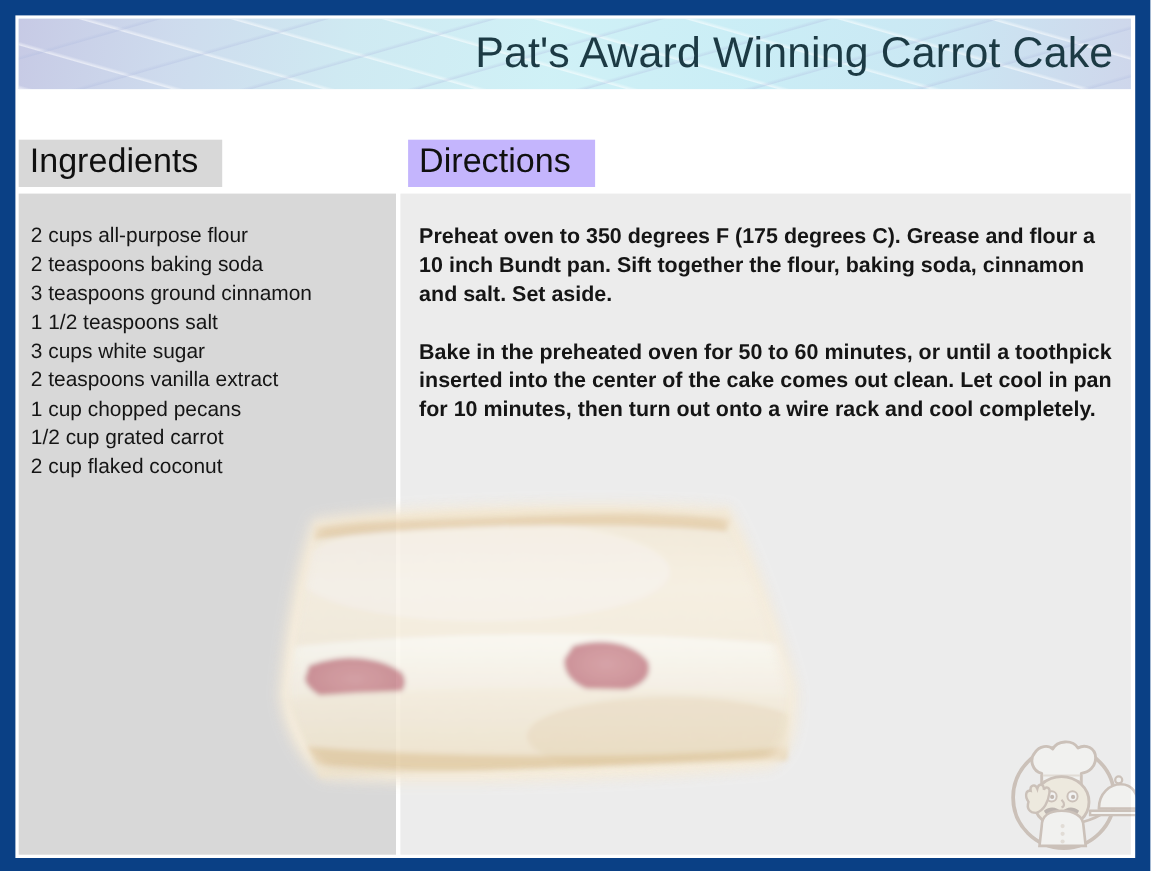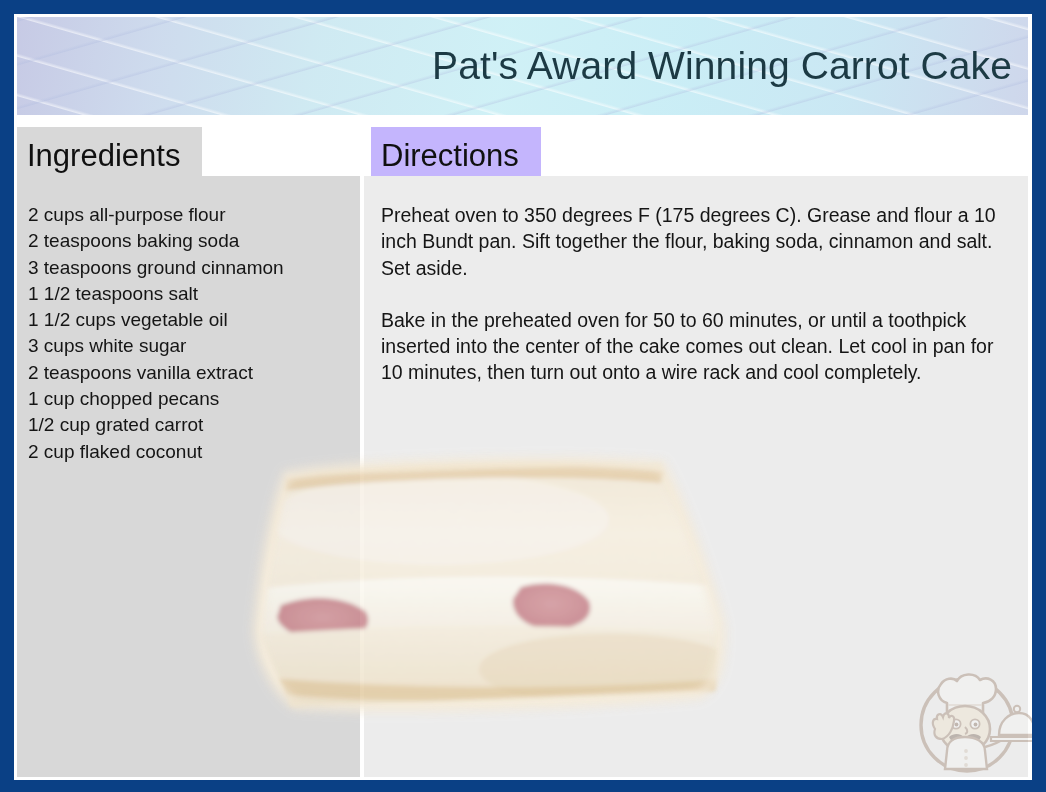--- a/index.html
+++ b/index.html
@@ -32,21 +32,21 @@
     background: #ffffff;
     overflow: hidden;
   }
 
   
   #banner {
     position: absolute;
     left: 3px;
     top: 3px;
     width: 1011px;
-    height: 98px;
+    height: 64px;
     background:
       linear-gradient(100deg,
         rgba(198,200,228,0.95) 0%,
         rgba(205,216,236,0.85) 14%,
         rgba(206,233,241,0.7) 30%,
         rgba(206,244,247,0.6) 48%,
         rgba(198,238,246,0.65) 66%,
         rgba(200,230,243,0.75) 82%,
         rgba(206,212,234,0.9) 100%),
       #d2ecf5;
@@ -90,21 +90,21 @@
     white-space: nowrap;
     letter-spacing: 0.1px;
   }
 
   
   .col-head {
     position: absolute;
     font-size: 31px;
     color: #101010;
     line-height: 1;
-    padding: 13px 22px 9px 10px;
+    padding: 3px 22px 9px 10px;
     white-space: nowrap;
   }
   .panel {
     position: absolute;
     box-sizing: border-box;
   }
 
   
   #ingredients-head {
     left: 3px;
@@ -146,20 +146,21 @@
     position: absolute;
     left: 17px;
     top: 26px;
     right: 12px;
     font-size: 19.5px;
     line-height: 26.3px;
     color: #151515;
   }
   #directions-body p {
     margin: 0 0 26px 0;
+    font-weight: bold;
   }
   #directions-body p:last-child { margin-bottom: 16px; }
 
   
   #cake-photo {
     position: absolute;
     left: 215px;
     top: 425px;
     width: 540px;
     height: 295px;
@@ -190,21 +191,20 @@
       <div id="banner-title">Pat's Award Winning Carrot Cake</div>
     </div>
 
     <div class="col-head" id="ingredients-head">Ingredients</div>
     <div class="panel" id="ingredients-panel">
       <div id="ingredients-list">
           <div class="ing-item">2 cups all-purpose flour</div>
           <div class="ing-item">2 teaspoons baking soda</div>
           <div class="ing-item">3 teaspoons ground cinnamon</div>
           <div class="ing-item">1 1/2 teaspoons salt</div>
-          <div class="ing-item">1 1/2 cups vegetable oil</div>
           <div class="ing-item">3 cups white sugar</div>
           <div class="ing-item">2 teaspoons vanilla extract</div>
           <div class="ing-item">1 cup chopped pecans</div>
           <div class="ing-item">1/2 cup grated carrot</div>
           <div class="ing-item">2 cup flaked coconut</div>
         </div>
     </div>
 
     <div class="col-head" id="directions-head">Directions</div>
     <div class="panel" id="directions-panel">

